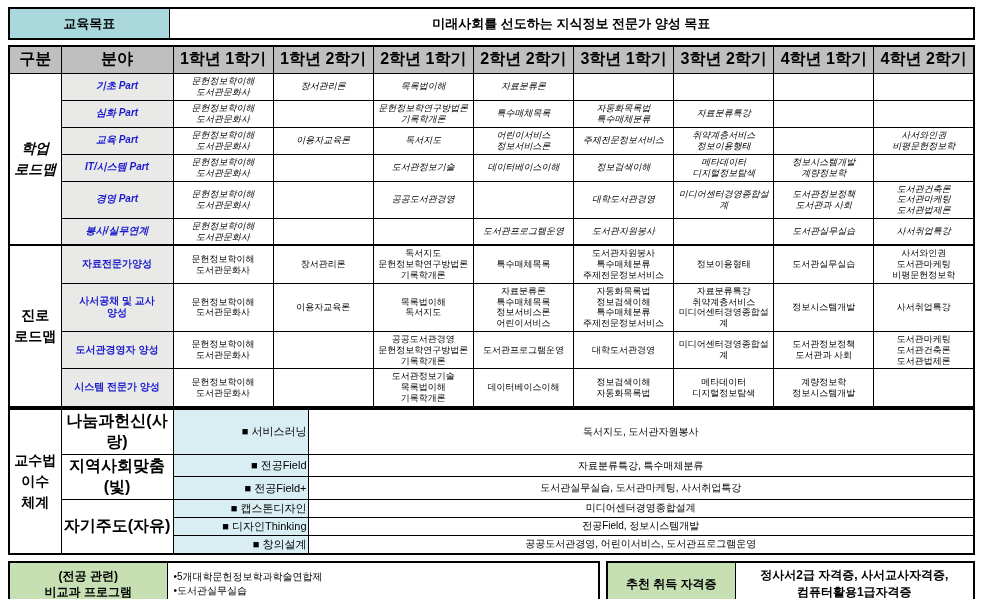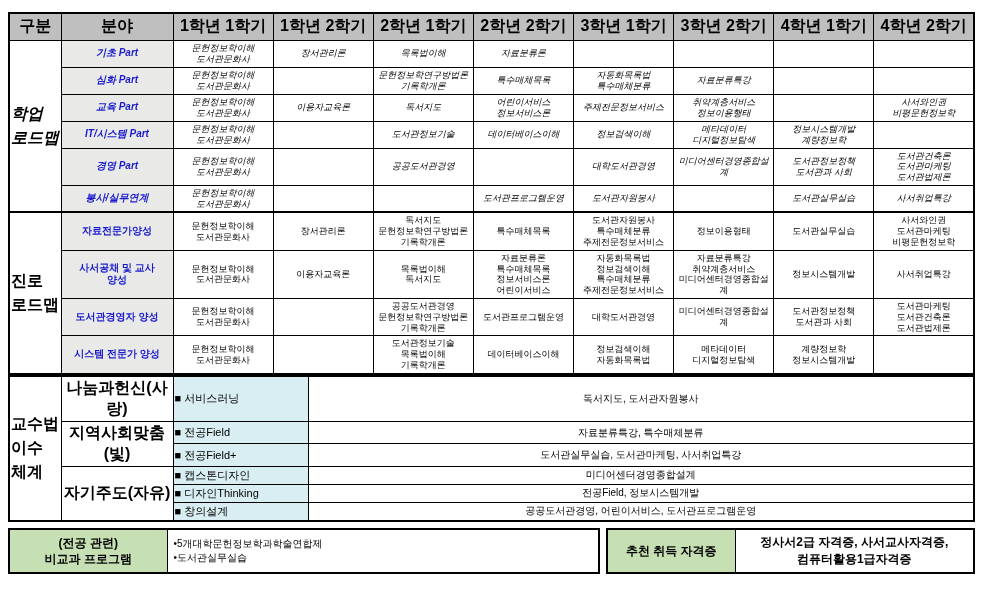--- a/index.html
+++ b/index.html
@@ -18,31 +18,31 @@
 
   
   .top-table{width:967px;border:2px solid var(--border);margin-bottom:5px;}
   .top-table td{height:31px;text-align:center;font-weight:bold;font-size:13px;}
   .teal{background:var(--teal);}
   .lblue{background:var(--light_blue);}
 
   
   .main-table{width:967px;border:2px solid var(--border);}
   .col-header{background:var(--header_gray);font-weight:bold;font-size:16px;height:27px;text-align:center;}
-  .section-cell{font-weight:bold;font-size:16px;white-space:pre-line;background:#fff;line-height:1.5;}
+  .section-cell{font-weight:bold;font-size:14px;text-align:center;white-space:pre-line;background:#fff;line-height:1.5;}
   .field-cell{background:var(--field_gray);color:var(--field_blue);font-weight:bold;font-size:10px;text-align:center;white-space:pre-line;line-height:1.25;}
   .course-cell{font-size:9px;text-align:center;white-space:pre-line;line-height:1.2;padding:2px 1px;}
   .ac-row td{height:27px;font-style:italic;}
   .section-start td{border-top:2px solid var(--border);}
 
   
   .pedagogy-table{width:967px;border:2px solid var(--border);}
   .pedagogy-table td{height:16px;}
   .group-cell{font-size:16px;font-weight:bold;text-align:center;background:#fff;}
-  .method-cell{background:var(--method_cyan);font-size:11px;text-align:left;}
+  .method-cell{background:var(--method_cyan);font-size:11px;text-align:right;}
   .pcourse-cell{font-size:10px;text-align:center;margin-top:19px;}
 
   
   .footer-row{display:flex;gap:6px;margin-top:6px;}
   .footer-table-left{width:592px;border:2px solid var(--border);}
   .footer-table-right{width:369px;border:2px solid var(--border);}
   .green-label{background:var(--green);font-weight:bold;font-size:12px;text-align:center;white-space:pre-line;line-height:1.35;height:44px;}
   .bullet-cell{font-size:10px;text-align:left;padding-left:6px;line-height:1.35;}
   .cert-cell{font-weight:bold;font-size:12px;text-align:center;white-space:pre-line;line-height:1.4;}
 </style>
@@ -53,20 +53,24 @@
   <colgroup>
     <col style="width:160px">
       <col style="width:137px">
       <col style="width:163px">
     <col style="width:122px">
       <col style="width:128px">
       <col style="width:129px">
       <col>
   </colgroup>
   <tbody>
+    <tr>
+      <td class="teal">교육목표</td>
+      <td colspan="6">미래사회를 선도하는 지식정보 전문가 양성 목표</td>
+    </tr>
   </tbody>
 </table>
 
 <table class="main-table">
   <colgroup>
     <col style="width:52px">
       <col style="width:112px">
     <col>
       <col>
       <col>

